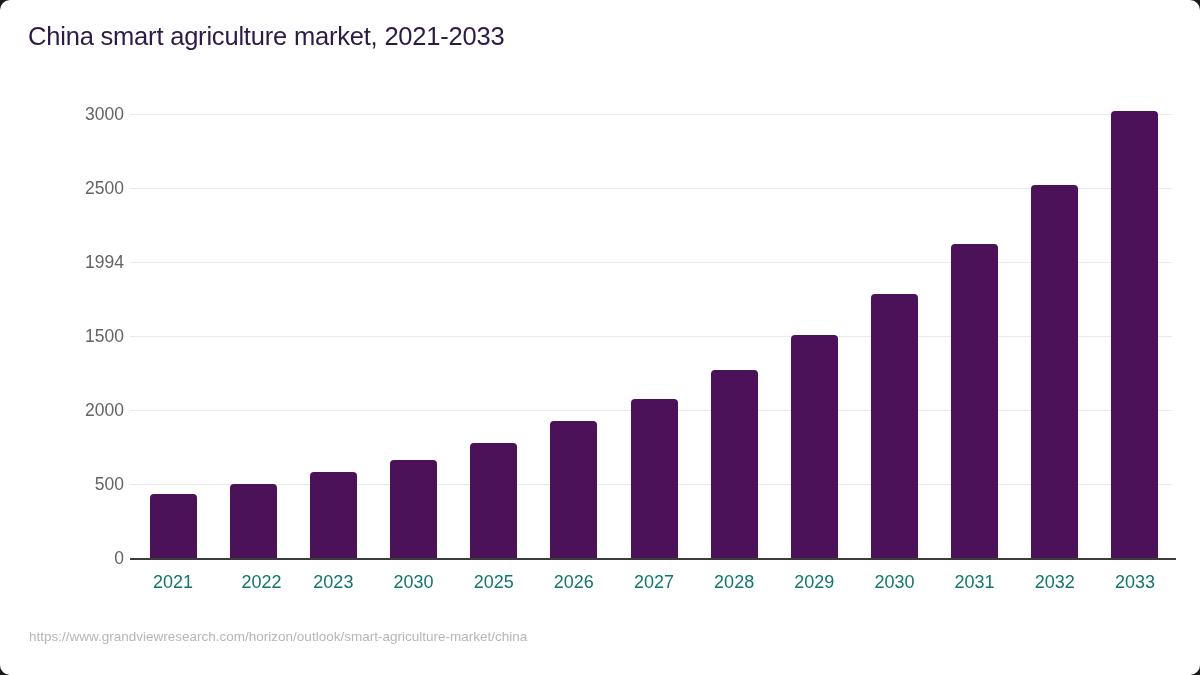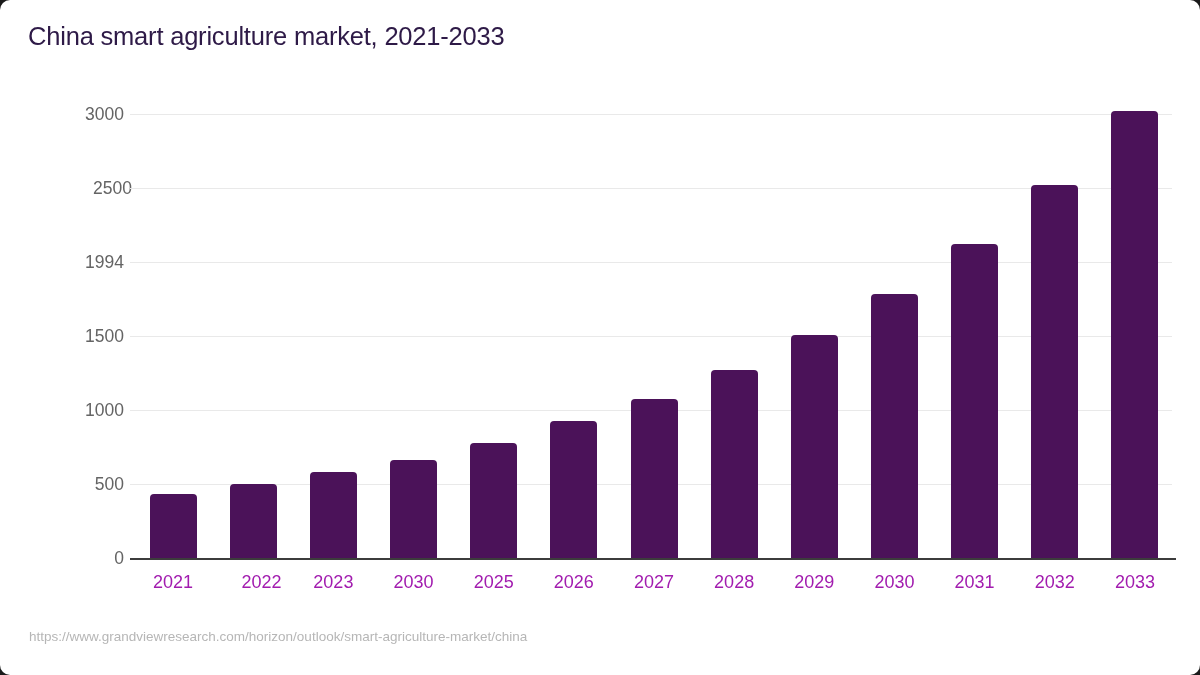--- a/index.html
+++ b/index.html
@@ -81,21 +81,21 @@
     border-top-right-radius: 4px;
   }
 
   
   .xtick-label {
     position: absolute;
     top: 572px;
     width: 81px;
     text-align: center;
     font-size: 18px;
-    color: #a21caf;
+    color: #0f766e;
     white-space: nowrap;
   }
 
   
   #source-url {
     position: absolute;
     left: 29px;
     top: 629px;
     font-size: 13.5px;
     color: #b6b6b6;
@@ -162,24 +162,24 @@
 </head>
 <body>
 
 <div id="canvas">
 
   <div id="chart-title">China smart agriculture market, 2021-2033</div>
 
   <div id="y-ticks">
       <div class="ytick-label" style="left: 0px; width: 112px; top: 548px;">0</div>
       <div class="ytick-label" style="left: 0px; width: 112px; top: 474px;">500</div>
-      <div class="ytick-label" style="left: 0px; width: 112px; top: 400px;">1000</div>
+      <div class="ytick-label" style="left: 0px; width: 112px; top: 400px;">2000</div>
       <div class="ytick-label" style="left: 0px; width: 112px; top: 326px;">1500</div>
       <div class="ytick-label" style="left: 0px; width: 112px; top: 252px;">1994</div>
-      <div class="ytick-label" style="left: 8px; width: 112px; top: 178px; text-align: right;">2500</div>
+      <div class="ytick-label" style="left: 0px; width: 112px; top: 178px; text-align: right;">2500</div>
       <div class="ytick-label" style="left: 0px; width: 112px; top: 104px;">3000</div>
     </div>
 
   <div id="plot-area">
     <div id="gridlines">
         <div class="gridline" style="top: 444px; background: transparent;"></div>
         <div class="gridline" style="top: 370px;"></div>
         <div class="gridline" style="top: 296px;"></div>
         <div class="gridline" style="top: 222px;"></div>
         <div class="gridline" style="top: 148px;"></div>

